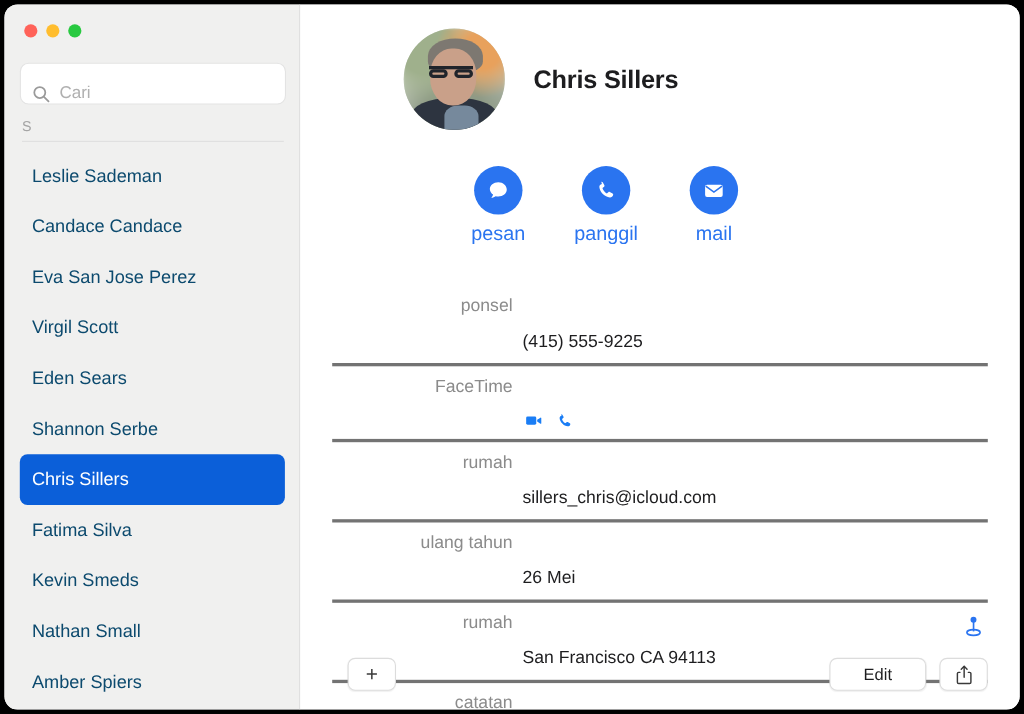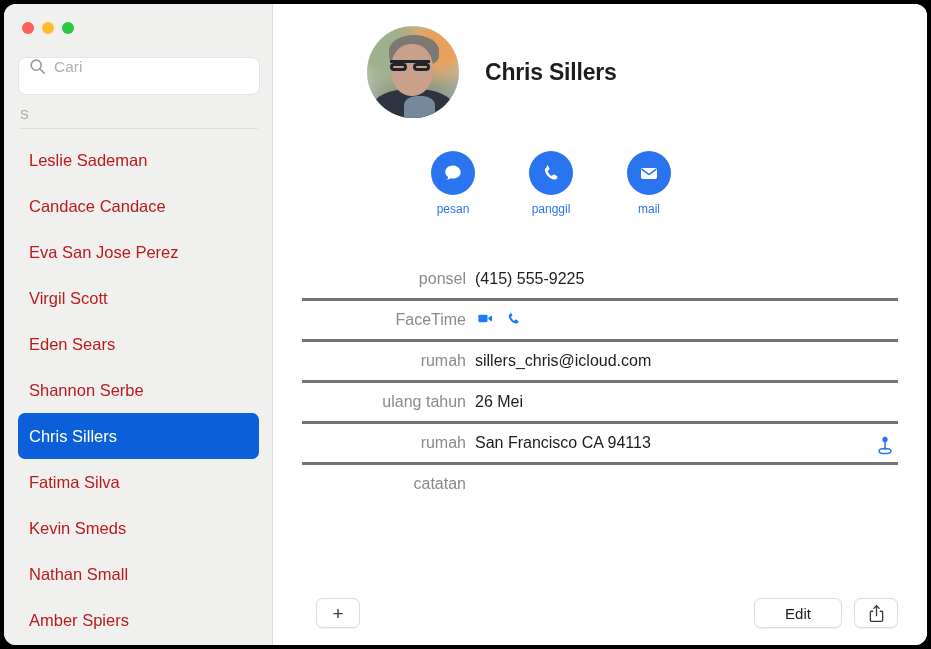--- a/index.html
+++ b/index.html
@@ -58,21 +58,21 @@
     position: absolute;
     left: 14px;
     top: 53px;
     width: 242px;
     height: 38px;
     background: #ffffff;
     border: 1px solid #e3e3e3;
     border-radius: 8px;
     box-sizing: border-box;
     display: flex;
-    align-items: flex-start;
+    align-items: flex-end;
     padding: 0 10px;
   }
   .search-icon {
     width: 17px;
     height: 17px;
     flex: 0 0 17px;
     margin-right: 8px;
     display: block;
   }
   .search-input {
@@ -109,21 +109,21 @@
   }
   .contact-row {
     height: 46px;
     margin: 0 14px;
     display: flex;
     align-items: center;
     padding-left: 11px;
     box-sizing: border-box;
     border-radius: 7px;
     font-size: 16.5px;
-    color: #b91c1c;
+    color: #0c4a6e;
     white-space: nowrap;
   }
   .contact-row.selected {
     background: #0b5fd9;
     color: #ffffff;
   }
 
   
   .detail {
     flex: 1 1 auto;
@@ -244,21 +244,21 @@
     width: 44px;
     height: 44px;
     border-radius: 50%;
     background: #2a74f0;
     display: flex;
     align-items: center;
     justify-content: center;
   }
   .action .label {
     margin-top: 7px;
-    font-size: 12px;
+    font-size: 18px;
     color: #2a74f0;
     white-space: nowrap;
   }
 
   
   .fields {
     position: absolute;
     left: 29px;
     top: 256px;
     right: 29px;
@@ -283,20 +283,21 @@
     line-height: 24px;
   }
   .field-value {
     flex: 1 1 auto;
     font-size: 16px;
     color: #1d1d1f;
     line-height: 24px;
     display: flex;
     align-items: center;
     gap: 10px;
+    margin-top: 32px;
   }
   .field-value .addr-line { display: block; }
   .map-pin {
     position: absolute;
     right: 4px;
     top: 12px;
     width: 18px;
     height: 20px;
   }
 

